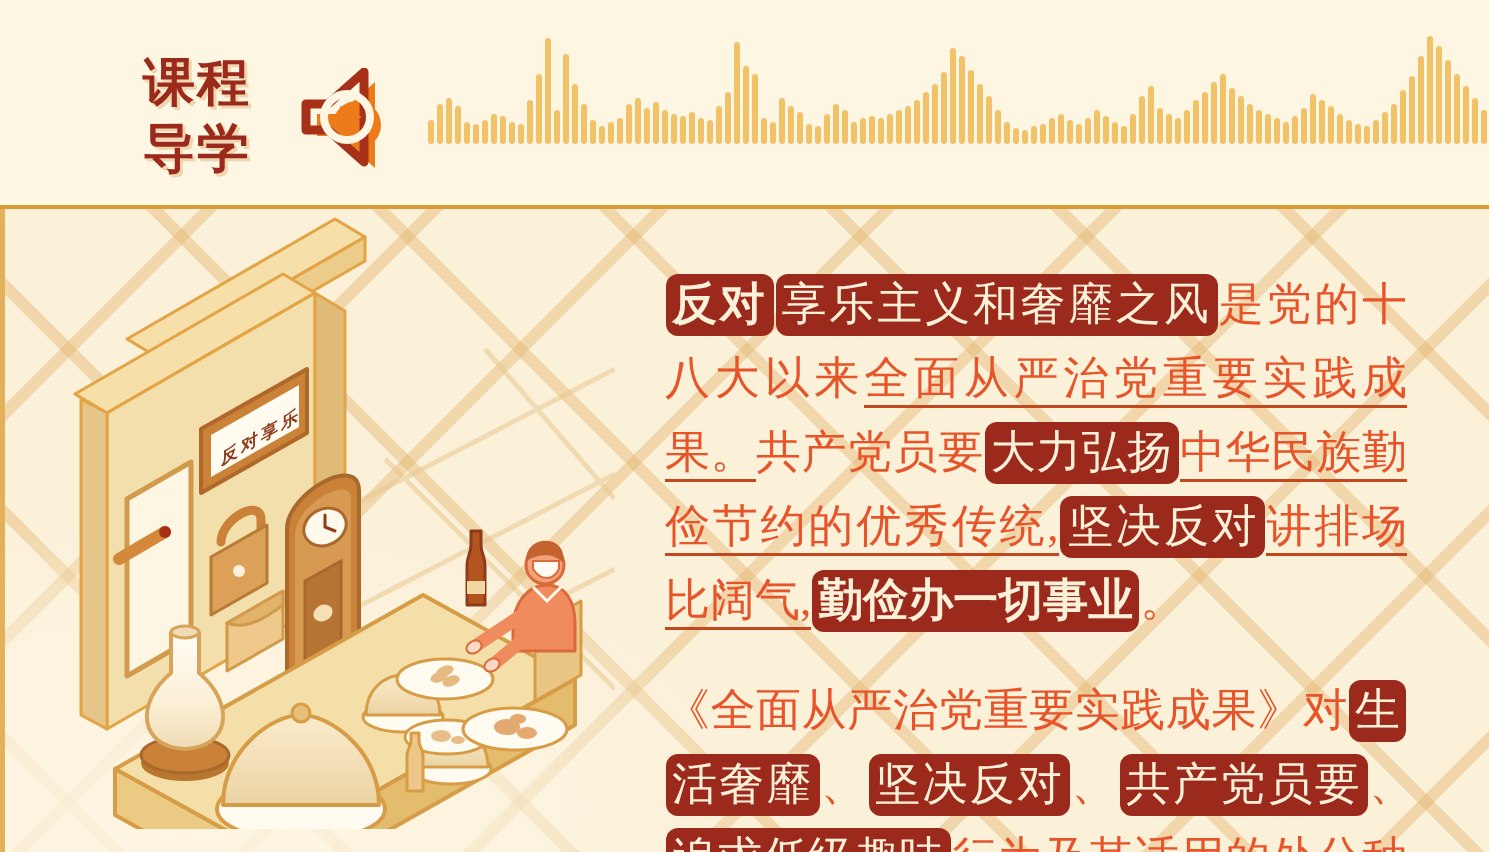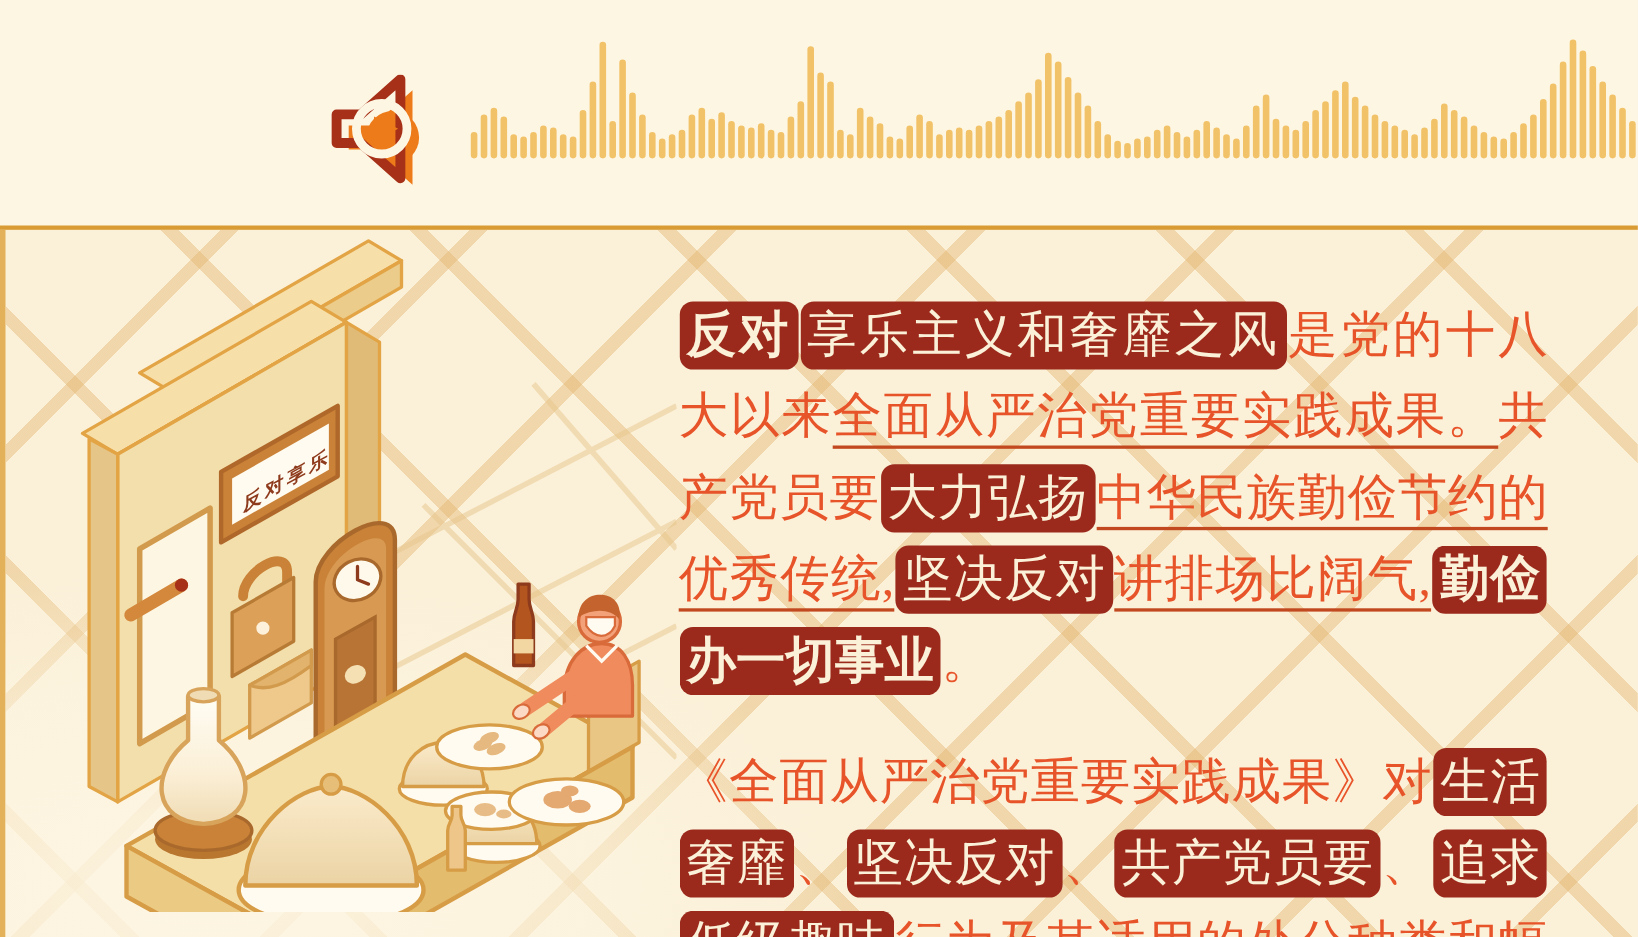--- a/index.html
+++ b/index.html
@@ -133,20 +133,21 @@
     left: 612px; top: 58px;
     width: 790px;
   }
   .para {
     font-size: 45px;
     line-height: 74px;
     color: #E8542A;
     text-align: justify;
     text-justify: inter-character;
     word-break: break-all;
+    margin-left: 48px;
   }
   .para + .para { margin-top: 36px; }
 
   .tx       { }
   .hl {
     background: #9B2A1C;
     color: #FBF0D8;
     border-radius: 12px;
     padding: 5px 6px 7px 6px;
     box-decoration-break: clone;
@@ -161,20 +162,22 @@
   .b { font-weight: 700; }
 </style>
 </head>
 <body>
 
 <div id="stage">
 
   <div id="header-band">
 
     <div id="title-block">
+      <div class="title-line">课程</div>
+      <div class="title-line">导学</div>
     </div>
 
     <div id="speaker-icon">
       <svg viewBox="0 0 105 112" width="105" height="112" aria-hidden="true">
 
         <g transform="translate(9,8)">
           <path d="M8 38 L30 38 L66 6 L66 92 L30 60 L8 60 Z" fill="#EE7B1A"></path>
           <circle cx="48" cy="49" r="24" fill="#EE7B1A"></circle>
         </g>
 

